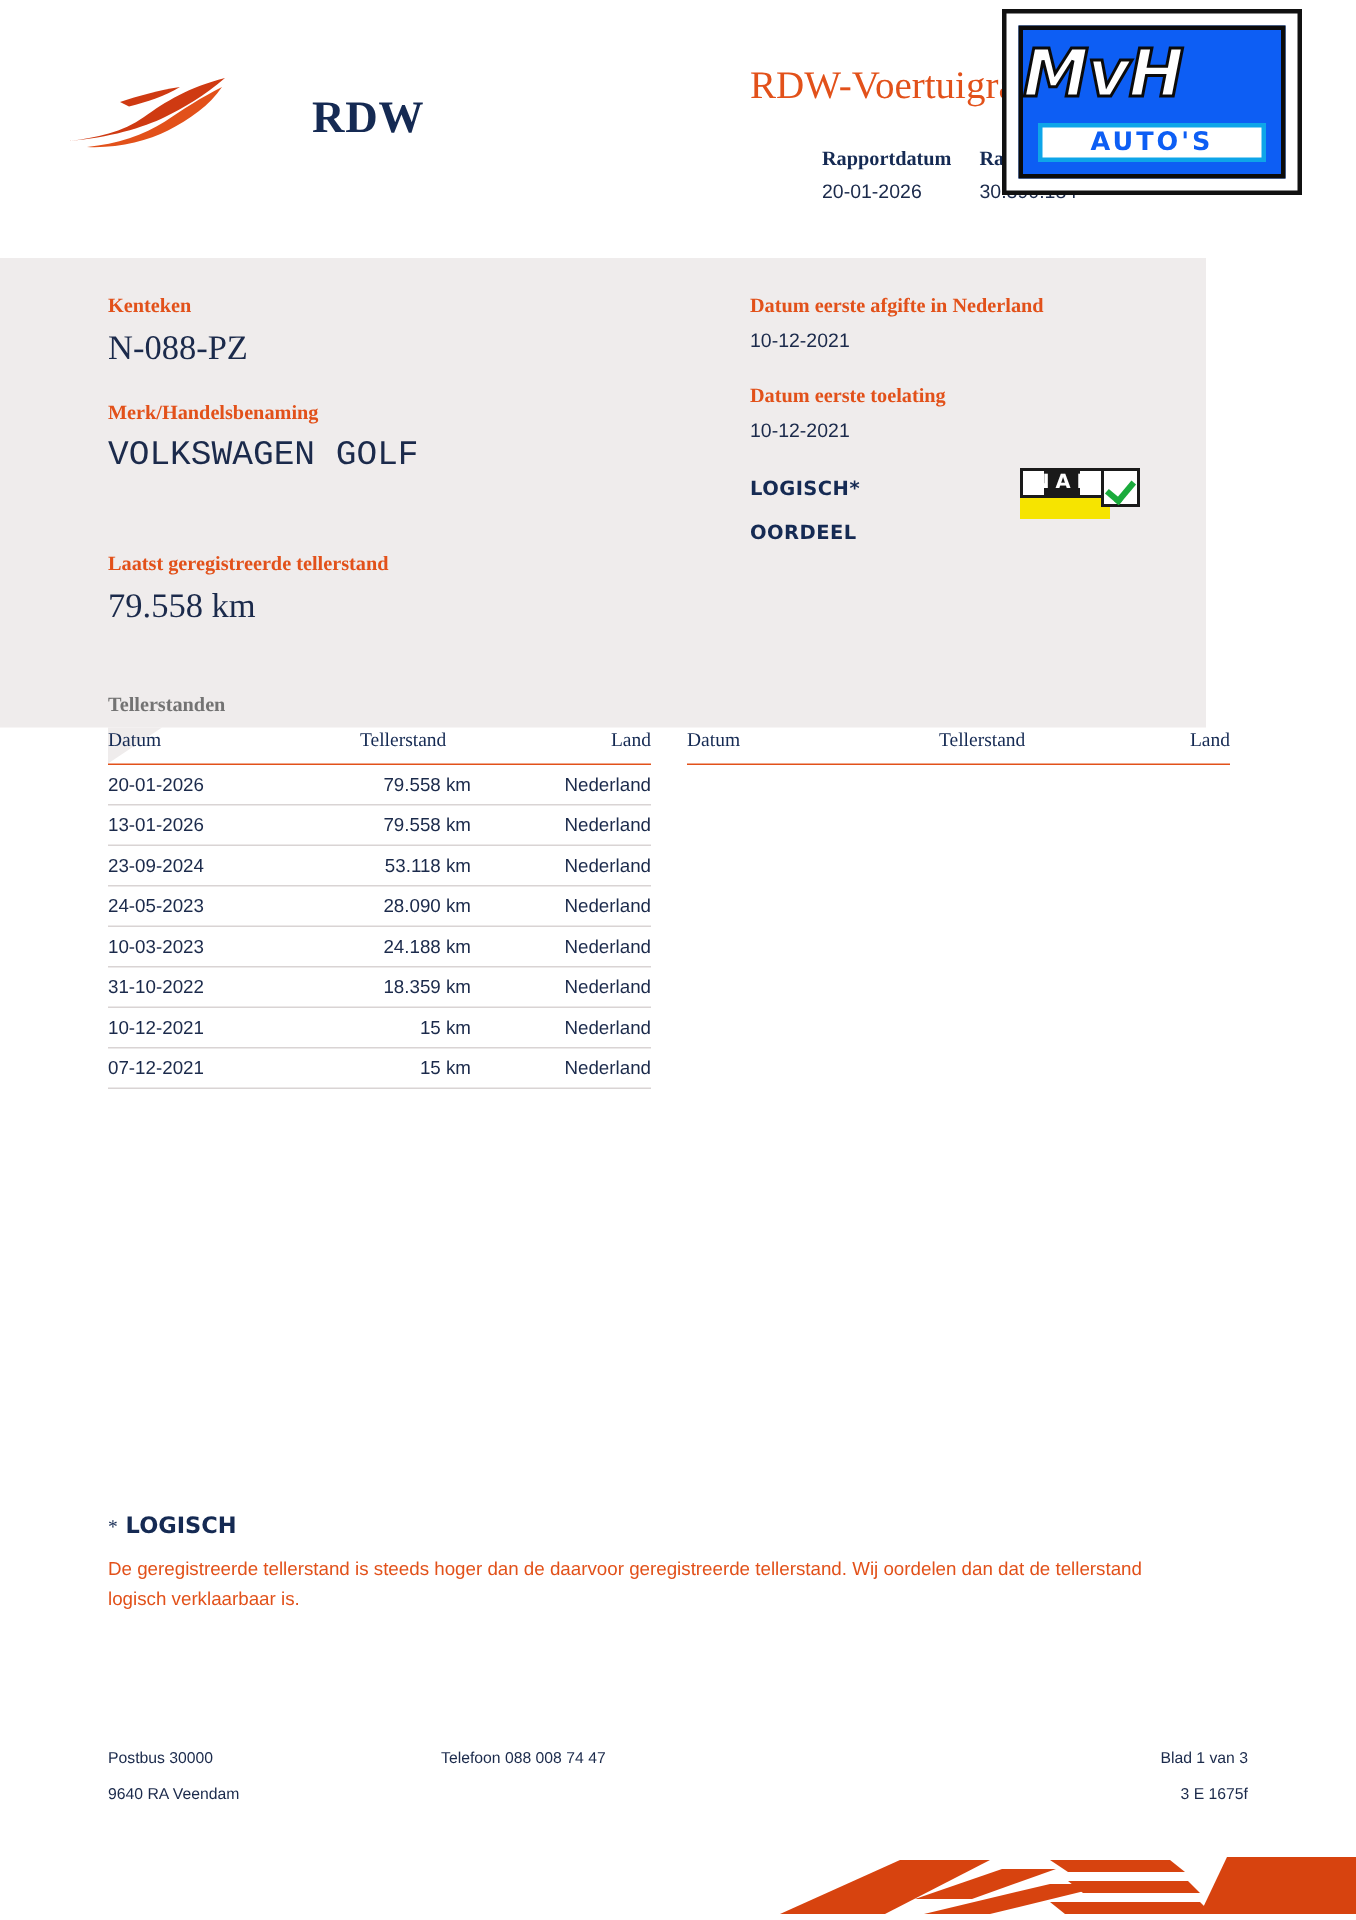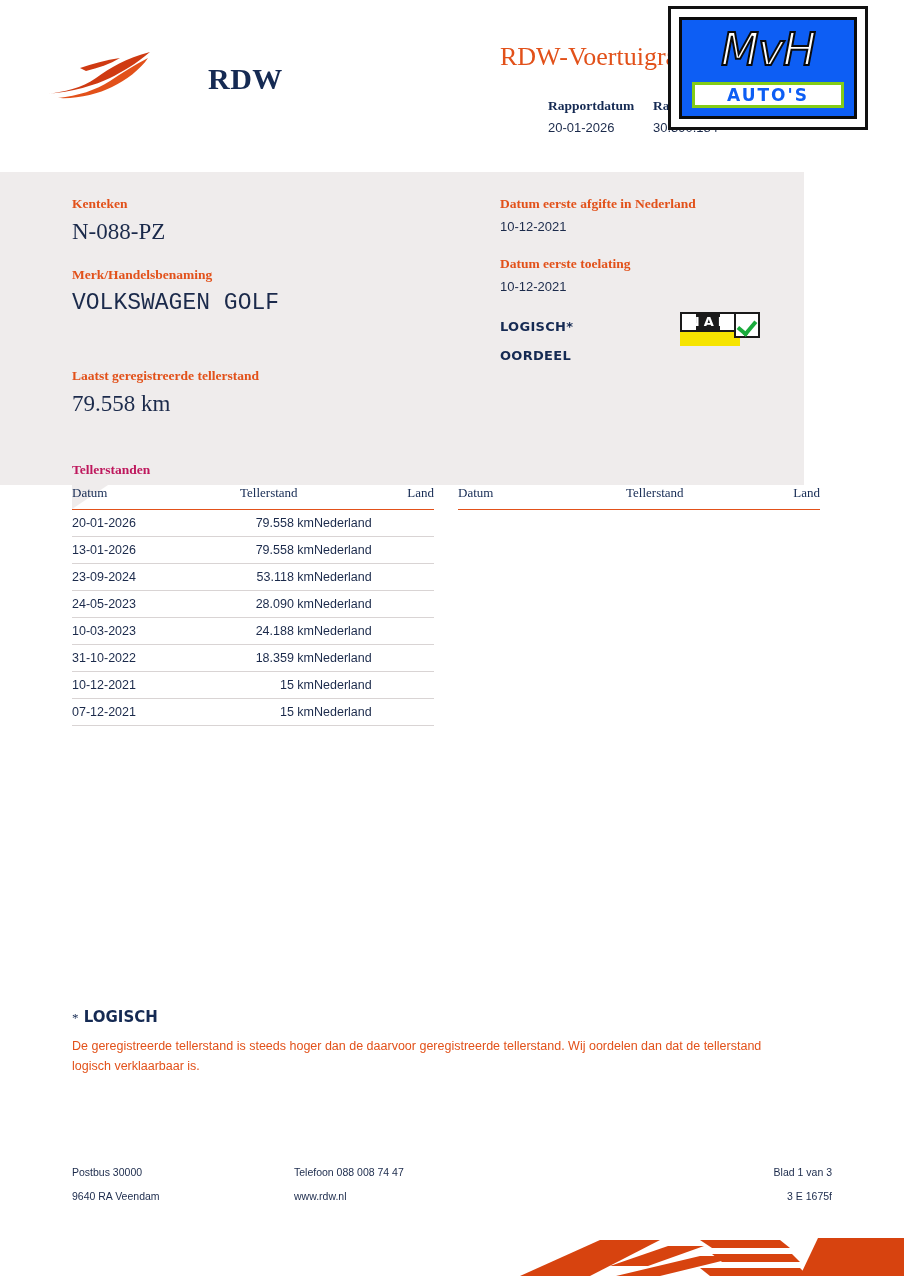--- a/index.html
+++ b/index.html
@@ -99,38 +99,38 @@
     bottom: 8px;
     background: #0d5ef4;
     border: 3px solid #0b0b0b;
     box-sizing: border-box;
   }
   .mvh-text {
     position: absolute;
     top: 4px;
     left: 0;
     right: 0;
-    text-align: center;
+    text-align: left;
     font-family: "DejaVu Sans", sans-serif;
-    font-weight: normal;
+    font-weight: bold;
     font-style: italic;
     font-size: 44px;
     line-height: 52px;
     color: #ffffff;
     -webkit-text-stroke: 2px #0b0b0b;
     letter-spacing: -1px;
   }
   .mvh-sub {
     position: absolute;
     left: 10px;
     right: 10px;
     bottom: 8px;
     height: 26px;
     background: #ffffff;
-    border: 3px solid #84cc16;
+    border: 3px solid #0ea5e9;
     box-sizing: border-box;
     text-align: center;
     font-family: "DejaVu Sans", sans-serif;
     font-weight: bold;
     font-size: 17px;
     line-height: 21px;
     color: #0d5ef4;
     letter-spacing: 2px;
   }
 
@@ -247,21 +247,21 @@
   .table-block {
     position: absolute;
     left: 72px;
     top: 462px;
     width: 760px;
   }
   .table-title {
     font-family: "Liberation Serif", serif;
     font-weight: bold;
     font-size: 13.5px;
-    color: #be185d;
+    color: #737373;
     margin-bottom: 7px;
   }
   .tables {
     display: flex;
     gap: 24px;
   }
   table.tellers {
     border-collapse: collapse;
     width: 362px;
     table-layout: fixed;
@@ -278,21 +278,21 @@
   table.tellers th.num { text-align: right; }
   table.tellers th.right { text-align: right; }
   table.tellers td {
     font-size: 12.5px;
     color: #1b2a4b;
     padding: 6px 0 6px 0;
     border-bottom: 1px solid #d9d4d4;
     text-align: left;
   }
   table.tellers td.num { text-align: right; }
-  table.tellers td.right { text-align: left; }
+  table.tellers td.right { text-align: right; }
   table.tellers col.c1 { width: 120px; }
   table.tellers col.c2 { width: 122px; }
   table.tellers col.c3 { width: 120px; }
 
   
   .footnote {
     position: absolute;
     left: 72px;
     top: 1008px;
     width: 720px;
@@ -503,21 +503,20 @@
 </div>
 
 <div class="footer">
   <div class="footer-row">
     <div class="footer-col-1">Postbus 30000</div>
     <div class="footer-col-2">Telefoon 088 008 74 47</div>
     <div class="footer-col-3">Blad 1 van 3</div>
   </div>
   <div class="footer-row">
     <div class="footer-col-1">9640 RA Veendam</div>
-    <div class="footer-col-2">www.rdw.nl</div>
     <div class="footer-col-3">3 E 1675f</div>
   </div>
 </div>
 
 <div class="bottom-graphic">
   <svg viewBox="0 0 904 62" width="904" height="62">
     <path d="M520 58 L600 22 L660 22 L590 58 Z" fill="#d7430f"></path>
     <path d="M610 48 L668 28 L704 28 L648 48 Z" fill="#d7430f"></path>
     <path d="M616 58 L700 38 L742 38 L660 58 Z" fill="#d7430f"></path>
     <path d="M700 22 L780 22 L790 30 L712 30 Z" fill="#d7430f"></path>

